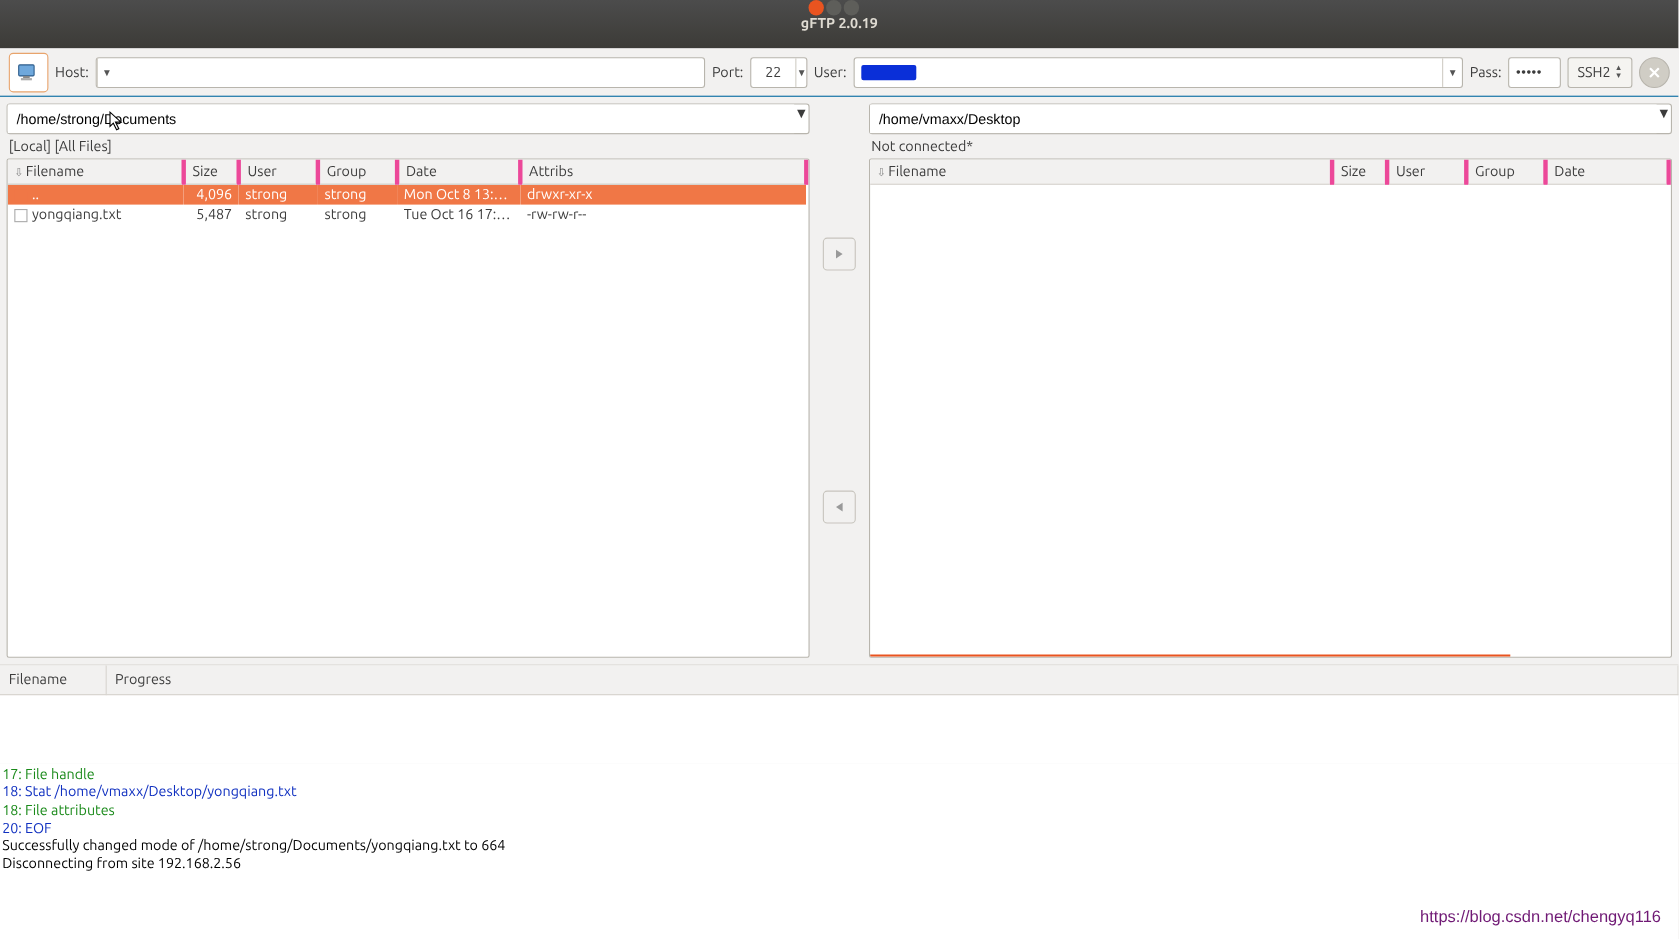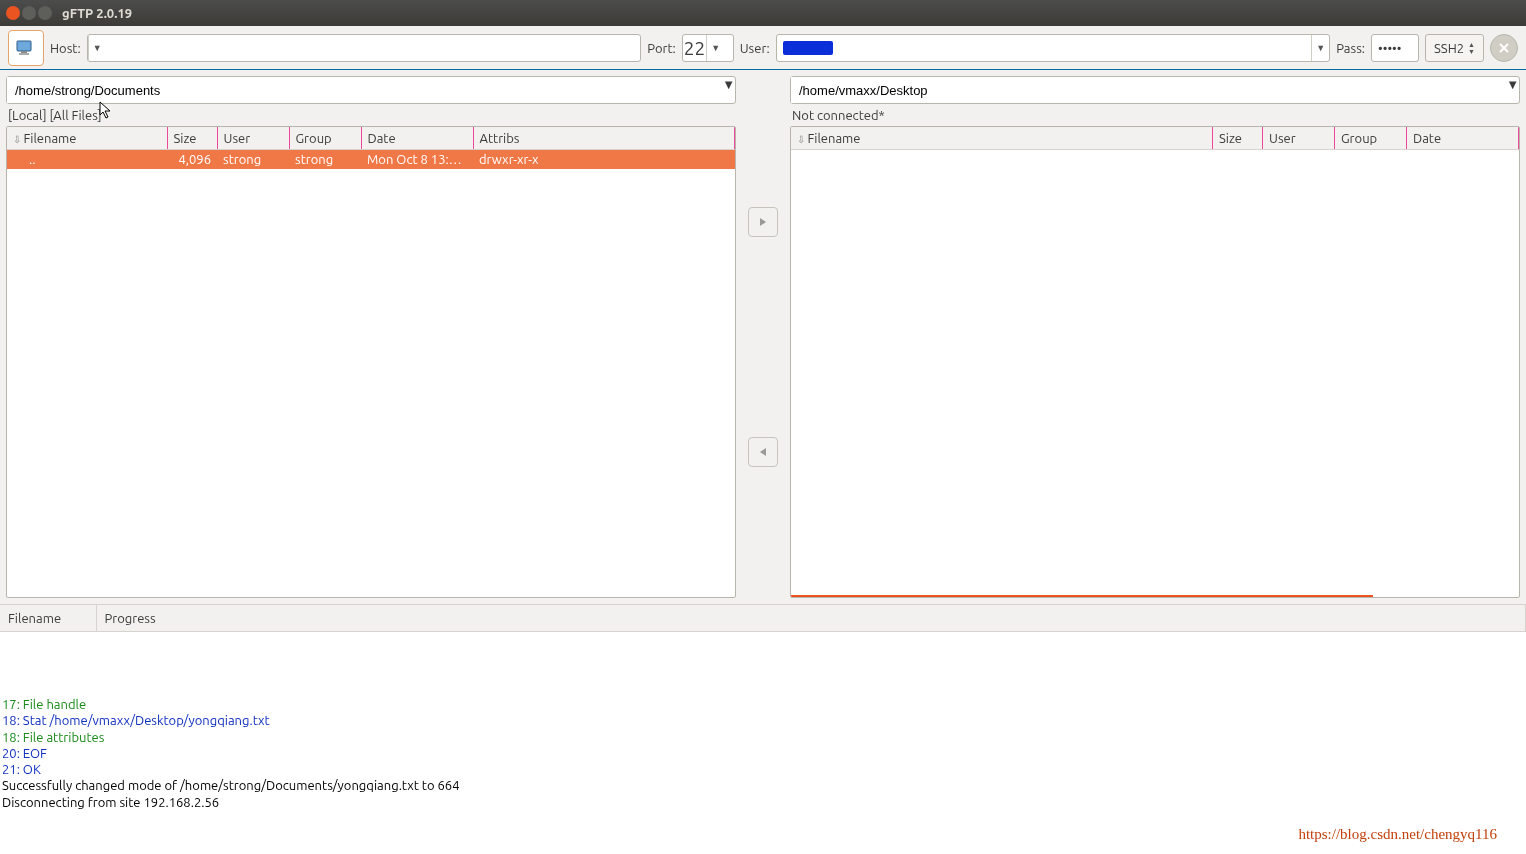--- a/index.html
+++ b/index.html
@@ -9,25 +9,26 @@
   background: #f2f1f0;
   color: #3c3c3c;
   width: 1526px;
   height: 854px;
   overflow: hidden;
   display: flex;
   flex-direction: column;
 }
 .titlebar {
   background: linear-gradient(#4c4c4c, #3c3b37);
-  height: 26px;
+  height: 44px;
   display: flex;
   align-items: center;
   padding: 0 6px;
   color: #dfdbd2;
+  flex-direction: column;
 }
 .win-btns { display: flex; gap: 2px; margin-right: 10px; }
 .win-btn { width: 14px; height: 14px; border-radius: 50%; }
 .wb-close { background: #e95420; }
 .wb-min { background: #5e5e5a; }
 .wb-max { background: #5e5e5a; }
 .titlebar-text { font-weight: bold; font-size: 13px; }
 
 .toolbar {
   background: #f2f1f0;
@@ -50,23 +51,23 @@
   display: flex;
   align-items: center;
   background: #fff;
   border: 1px solid #b8b5ad;
   border-radius: 3px;
   height: 28px;
 }
 .combo input, .combo .val {
   border: none;
   outline: none;
-  padding: 0 1px;
+  padding: 0 13px;
   background: transparent;
-  font-size: 19px;
+  font-size: 13px;
   height: 100%;
 }
 .combo .dd {
   width: 18px;
   border-left: 1px solid #d0cdc5;
   display: flex; align-items: center; justify-content: center;
   color: #555;
   font-size: 9px;
   height: 100%;
   cursor: pointer;
@@ -110,21 +111,21 @@
   background:#fff;
   border:1px solid #b8b5ad;
   border-radius:2px;
   overflow:auto;
   position:relative;
 }
 .tbl { width:100%; border-collapse:collapse; table-layout:fixed; }
 .tbl th {
   background:#f2f1f0;
   border-bottom:1px solid #d6d3ce;
-  border-right:1px solid #ec4899;
+  border-right:4px solid #ec4899;
   text-align:left;
   font-weight:normal;
   padding:4px 6px;
   color:#3c3c3c;
   font-size:13px;
   white-space:nowrap;
 }
 .tbl td {
   padding:2px 6px;
   font-size:13px;
@@ -179,22 +180,22 @@
   padding:2px 2px 2px 2px;
   font-size:13px;
   line-height:1.25;
   position:relative;
 }
 .log-line { white-space:nowrap; }
 .lg-green { color:#1a8a1a; }
 .lg-blue { color:#1030c0; }
 .lg-black { color:#000; }
 .watermark {
-  position:absolute; right:29px; bottom:10px;
-  color:#c2410c; font-family:Liberation Serif, serif; font-size:15px;
+  position:absolute; right:16px; bottom:10px;
+  color:#701a75; font-family:Liberation Sans, sans-serif; font-size:15px;
 }
 .cursor-img {
   position:absolute;
   left:99px;
   top:101px;
   pointer-events:none;
   font-size:14px;
   color:#000;
 }
 </style>
@@ -282,20 +283,28 @@
         </thead>
         <tbody id="local-rows">
             <tr class="row-sel">
               <td><span class="file-ico folder-up"></span><span>..</span></td>
               <td class="sz">4,096</td>
               <td>strong</td>
               <td>strong</td>
               <td>Mon Oct  8 13:42:3</td>
               <td>drwxr-xr-x</td>
             </tr>
+            <tr>
+              <td><span class="file-ico file-doc"></span><span>yongqiang.txt</span></td>
+              <td class="sz">5,487</td>
+              <td>strong</td>
+              <td>strong</td>
+              <td>Tue Oct 16 17:15:2</td>
+              <td>-rw-rw-r--</td>
+            </tr>
           </tbody>
       </table>
     </div>
   </div>
 
   <div class="mid-col">
     <div class="xfer-btn">
       <svg width="12" height="12" viewBox="0 0 12 12">
           <path d="M3 2 L9 6 L3 10 Z" fill="#999"></path>
         </svg>
@@ -352,21 +361,20 @@
     </thead>
   </table>
 </div>
 
 <div class="log">
   <div id="log-lines">
       <div class="log-line lg-green">17: File handle</div>
       <div class="log-line lg-blue">18: Stat /home/vmaxx/Desktop/yongqiang.txt</div>
       <div class="log-line lg-green">18: File attributes</div>
       <div class="log-line lg-blue">20: EOF</div>
-      <div class="log-line lg-blue">21: OK</div>
       <div class="log-line lg-black">Successfully changed mode of /home/strong/Documents/yongqiang.txt to 664</div>
       <div class="log-line lg-black">Disconnecting from site 192.168.2.56</div>
     </div>
   <div class="watermark">https://blog.csdn.net/chengyq116</div>
 </div>
 
 <div class="cursor-img">
   <svg width="14" height="18" viewBox="0 0 14 18">
       <path d="M1 1 L1 14 L4 11 L7 17 L9 16 L6 10 L11 10 Z" fill="#fff" stroke="#000" stroke-width="1"></path>
     </svg>

